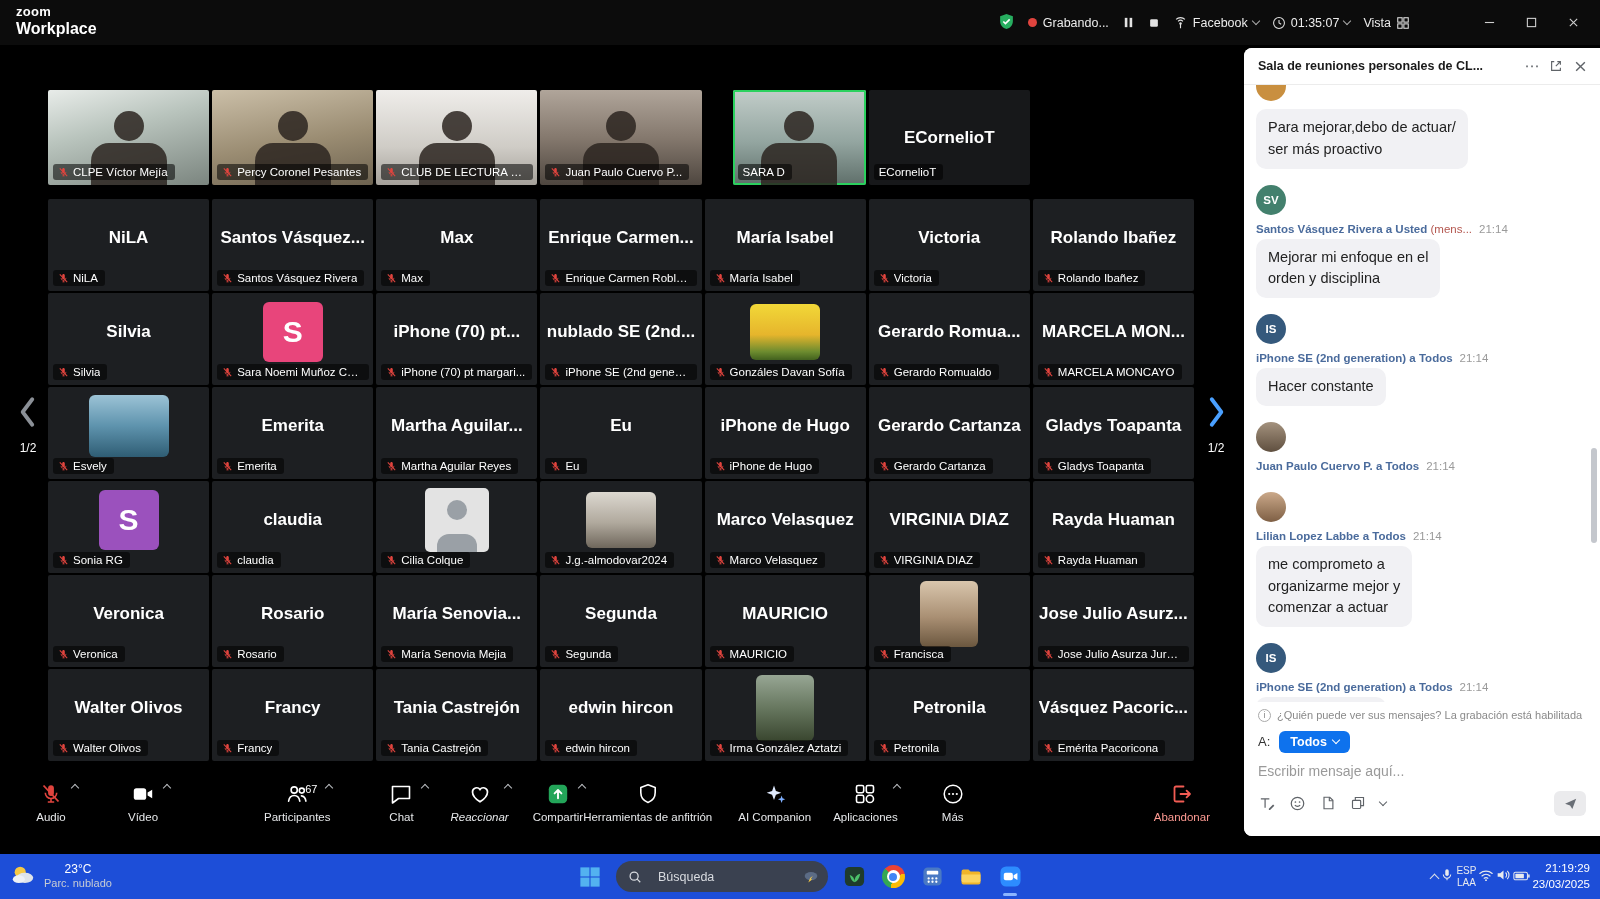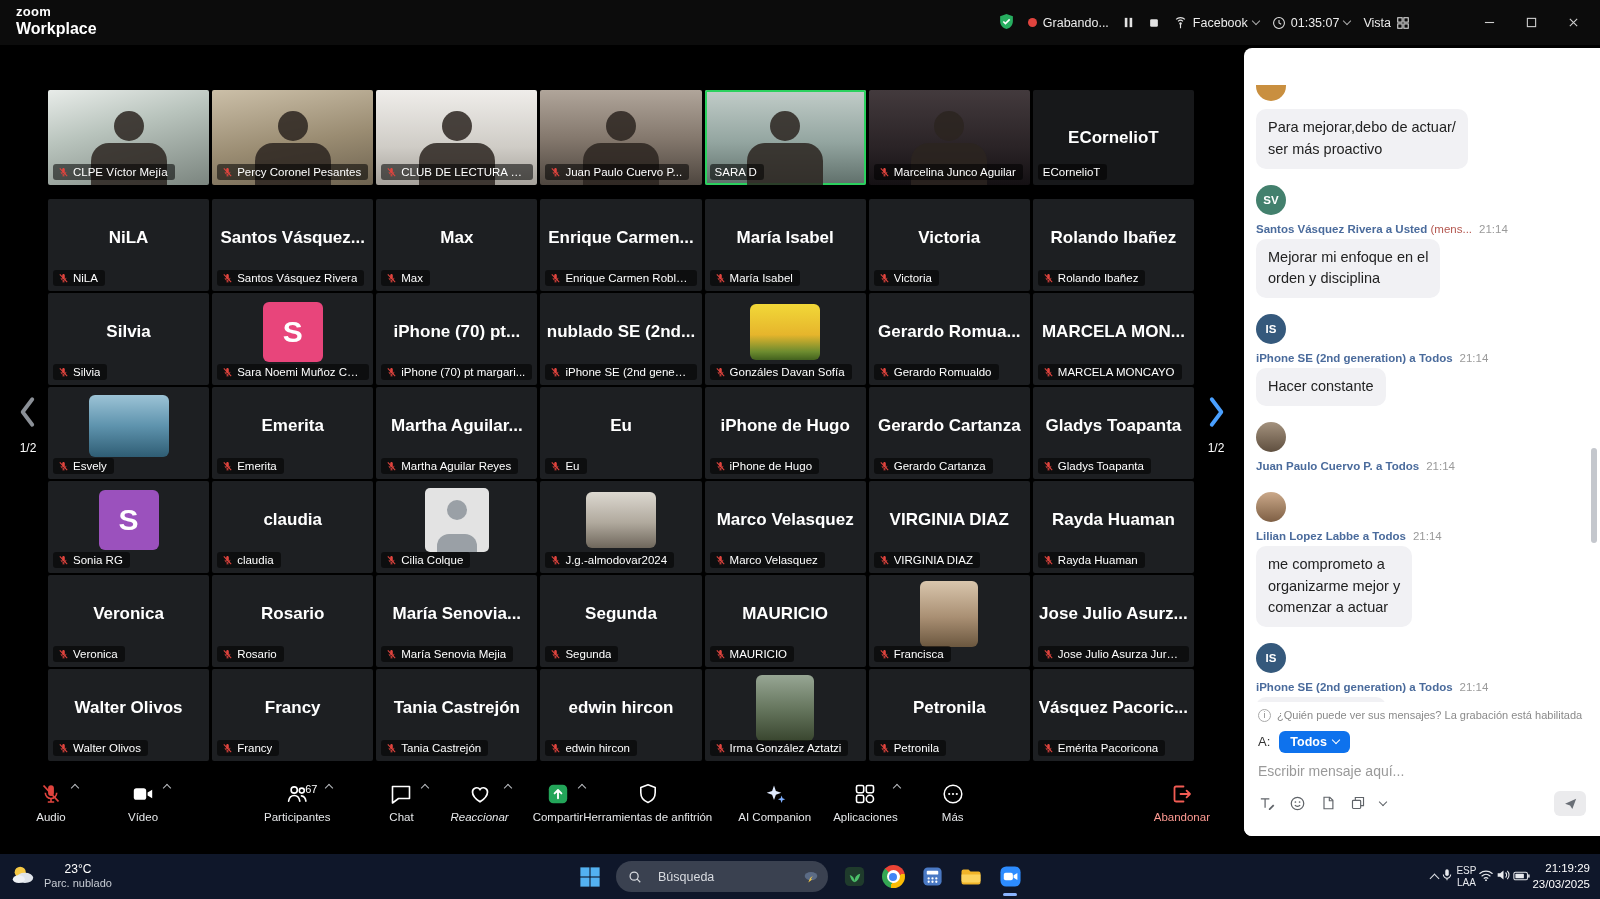--- a/index.html
+++ b/index.html
@@ -17,21 +17,21 @@
 .tb-btn{background:none;border:none;display:flex;align-items:center;gap:5px;color:#ececec;font-size:12.5px;font-family:inherit;cursor:pointer;}
 .chev-down{width:6px;height:6px;border-right:1.4px solid #aaa;border-bottom:1.4px solid #aaa;transform:rotate(45deg);display:inline-block;margin-top:-3px;}
 .win-controls{position:absolute;right:6px;top:0;height:45px;display:flex;align-items:center;}
 .win-btn{width:42px;height:45px;background:none;border:none;display:flex;align-items:center;justify-content:center;cursor:pointer;}
 
 
 .main{position:absolute;top:45px;left:0;right:0;bottom:0;background:#000;}
 .stage{position:absolute;left:0;top:0;width:1244px;height:809px;}
 .vrow{position:absolute;left:48px;top:45px;width:1146px;height:95px;display:grid;grid-template-columns:repeat(7,1fr);gap:3px;}
 .vtile{position:relative;background:#1d1f22;border-radius:2px;overflow:hidden;display:flex;align-items:center;justify-content:center;}
-.vtile.active{outline:2px solid #2bd15e;outline-offset:-2px;}
+.vtile.active{outline:2px solid #2bd15e;outline-offset:-2px;margin-left:28px;}
 .bg-v1{background:linear-gradient(165deg,#e8ece9 0%,#b9c4bd 40%,#7b857f 100%);}
 .bg-v2{background:linear-gradient(170deg,#cbbfa8 0%,#9a8c72 55%,#6e6350 100%);}
 .bg-v3{background:linear-gradient(180deg,#efedea 0%,#cfccc6 60%,#a5a19a 100%);}
 .bg-v4{background:linear-gradient(180deg,#b0a59a 0%,#85796e 50%,#4e463f 100%);}
 .bg-v5{background:linear-gradient(180deg,#c2cdc9 0%,#93a5a0 55%,#5f6f6a 100%);}
 .bg-v6{background:linear-gradient(180deg,#433a3d 0%,#2a2326 60%,#141013 100%);}
 .bg-novideo{background:#17181a;}
 .sil{position:absolute;inset:0;}
 .sil-head{position:absolute;left:50%;top:22%;width:30px;height:30px;margin-left:-15px;border-radius:50%;background:rgba(44,37,32,.85);}
 .sil-body{position:absolute;left:50%;top:56%;width:76px;height:42px;margin-left:-38px;border-radius:18px 18px 0 0;background:rgba(44,37,32,.85);}
@@ -98,21 +98,21 @@
 .to-label{font-size:13px;color:#333;}
 .pill{background:#0e72ed;color:#fff;border:none;border-radius:6px;padding:4px 11px;font-size:12.5px;font-weight:bold;display:inline-flex;align-items:center;gap:6px;cursor:pointer;font-family:inherit;}
 .pill .chev-down{border-color:#fff;}
 .chat-input{border:none;outline:none;width:100%;font-size:14px;color:#333;padding:2px 0 12px;font-family:inherit;background:transparent;}
 .chat-input::placeholder{color:#9a9a9a;}
 .compose-icons{display:flex;align-items:center;gap:14px;}
 .ci{background:none;border:none;display:flex;align-items:center;justify-content:center;cursor:pointer;padding:0;}
 .send-btn{margin-left:auto;width:32px;height:25px;background:#ebebed;border-radius:6px;display:flex;align-items:center;justify-content:center;border:none;cursor:pointer;}
 
 
-.taskbar{position:absolute;left:0;right:0;bottom:0;height:45px;background:#0f172a;color:#fff;}
+.taskbar{position:absolute;left:0;right:0;bottom:0;height:45px;background:#1d4ed8;color:#fff;}
 .tb-weather{position:absolute;left:10px;top:0;height:45px;display:flex;align-items:center;gap:8px;cursor:pointer;}
 .tb-wtxt{line-height:1.25;}
 .tb-t1{font-size:12px;}
 .tb-t2{font-size:11px;color:#c7ccd4;}
 .tb-center{position:absolute;left:50%;top:0;height:45px;transform:translateX(-50%);display:flex;align-items:center;gap:13px;}
 .search-pill{display:flex;align-items:center;gap:16px;background:#3a4150;border-radius:16px;height:31px;padding:0 8px 0 12px;width:212px;color:#d8dbe0;font-size:12.5px;cursor:pointer;border:none;font-family:inherit;}
 .search-pill .grow{flex:1;text-align:left;}
 .app-ic{width:26px;height:26px;display:flex;align-items:center;justify-content:center;background:none;border:none;cursor:pointer;position:relative;}
 .app-ic.running:after{content:"";position:absolute;bottom:-6px;left:50%;width:14px;height:3px;margin-left:-7px;border-radius:2px;background:#8ab4ff;}
 .chrome-ball{width:23px;height:23px;border-radius:50%;background:conic-gradient(from -45deg,#ea4335 0 120deg,#fbbc05 120deg 240deg,#34a853 240deg 360deg);position:relative;}
@@ -262,35 +262,20 @@
               <span class="plate-t">Juan Paulo Cuervo P...</span>
             </div>
           </div>
           <div class="vtile bg-v5 active">
             <div class="sil">
               <div class="sil-head"></div>
               <div class="sil-body"></div>
             </div>
             <div class="plate">
               <span class="plate-t">SARA D</span>
-            </div>
-          </div>
-          <div class="vtile bg-v6">
-            <div class="sil">
-              <div class="sil-head"></div>
-              <div class="sil-body"></div>
-            </div>
-            <div class="plate">
-              <svg class="mic-s" viewBox="0 0 16 16">
-                <path d="M8 1.6c-1.05 0-1.9.85-1.9 1.9v3.6a1.9 1.9 0 0 0 3.8 0V3.5c0-1.05-.85-1.9-1.9-1.9z" fill="#e0443e"></path>
-                <path d="M4.4 7.1a3.6 3.6 0 0 0 7.2 0" fill="none" stroke="#e0443e" stroke-width="1.2"></path>
-                <path d="M8 10.7v2.1M6.4 12.9h3.2" stroke="#e0443e" stroke-width="1.2"></path>
-                <path d="M2.6 2l10.8 11.4" stroke="#e0443e" stroke-width="1.5"></path>
-              </svg>
-              <span class="plate-t">Marcelina Junco Aguilar</span>
             </div>
           </div>
           <div class="vtile bg-novideo">
             <div class="big">ECornelioT</div>
             <div class="plate">
               <span class="plate-t">ECornelioT</span>
             </div>
           </div>
         </div>
       <div class="ngrid">
@@ -924,20 +909,34 @@
                 <path d="M13.5 4.5H6a1.5 1.5 0 0 0-1.5 1.5v12A1.5 1.5 0 0 0 6 19.5h7.5"></path>
                 <path d="M10.5 12h9.5M20 12l-3.4-3.4M20 12l-3.4 3.4"></path>
               </svg>
             </span>
             <span class="tlabel">Abandonar</span>
           </button>
         </div>
     </div>
 
     <aside class="chat">
+      <div class="chat-header">
+        <div class="chat-title">Sala de reuniones personales de CL...</div>
+        <button class="ch-ic">⋯</button>
+        <button class="ch-ic">
+            <svg width="14" height="14" viewBox="0 0 16 16" fill="none" stroke="#5f6368" stroke-width="1.3">
+              <path d="M6 3H3v10h10v-3M9.5 3H13v3.5M13 3L7.8 8.2"></path>
+            </svg>
+          </button>
+        <button class="ch-ic">
+            <svg width="13" height="13" viewBox="0 0 12 12">
+              <path d="M2 2l8 8M10 2l-8 8" stroke="#5f6368" stroke-width="1.3"></path>
+            </svg>
+          </button>
+      </div>
       <div class="chat-msgs">
           <div class="msg partial">
             <div class="cav" style="background: rgb(201, 143, 63);"></div>
             <div class="mbody"><div class="bubble">Para mejorar,debo de actuar/<br>ser más proactivo</div></div>
           </div>
           <div class="msg">
             <div class="cav" style="background: rgb(67, 128, 109);">SV</div>
             <div class="mbody"><div class="mhead"><span class="msender">Santos Vásquez Rivera a Usted</span> <span class="mextra">(mens...</span><span class="mtime">21:14</span></div><div class="bubble">Mejorar mi enfoque en el<br>orden y disciplina</div></div>
           </div>
           <div class="msg">

